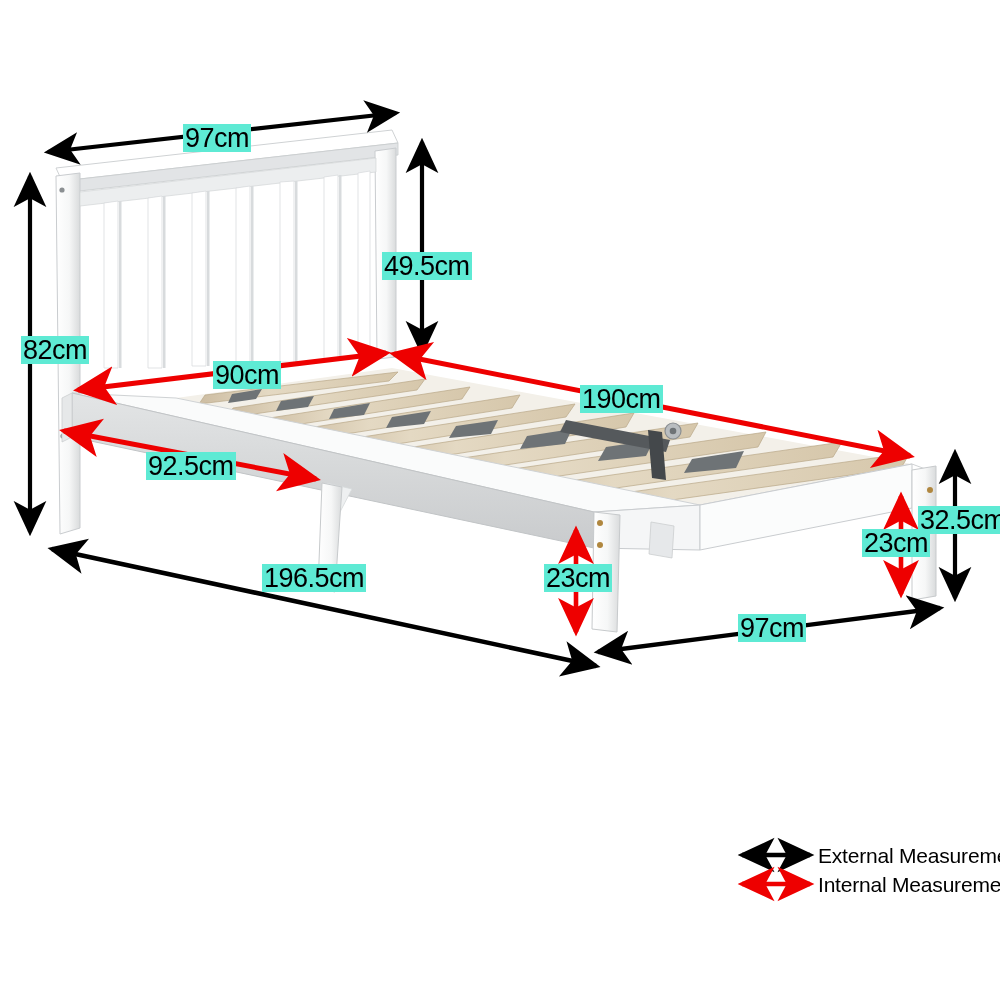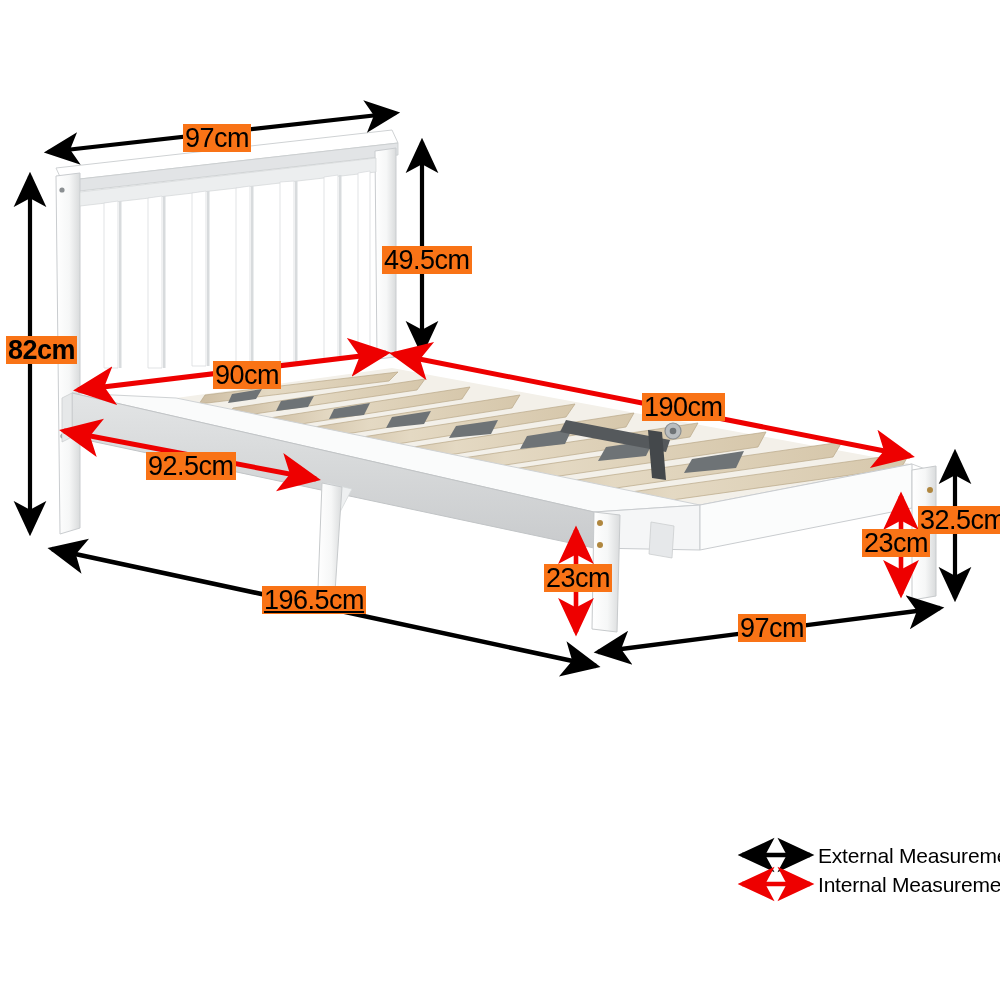--- a/index.html
+++ b/index.html
@@ -22,21 +22,21 @@
   }
   #diagram {
     position: absolute;
     top: 0;
     left: 0;
     width: 1000px;
     height: 1000px;
   }
   .dim-label {
     position: absolute;
-    background: #f97316;
+    background: #5eead4;
     color: #000000;
     font-family: "Liberation Sans", sans-serif;
     font-size: 27px;
     line-height: 1.05;
     white-space: nowrap;
     padding: 0 2px;
     letter-spacing: -0.5px;
   }
   .legend-label {
     position: absolute;
@@ -213,31 +213,31 @@
 
       <line x1="598" y1="652" x2="940" y2="608" stroke="#000000" stroke-width="4.4" marker-start="url(#ahBlackStart)" marker-end="url(#ahBlack)"></line>
 
       <line x1="742" y1="855" x2="810" y2="855" stroke="#000000" stroke-width="4.4" marker-start="url(#ahBlackStart)" marker-end="url(#ahBlack)"></line>
       <line x1="742" y1="884" x2="810" y2="884" stroke="#ee0000" stroke-width="4.4" marker-start="url(#ahRedStart)" marker-end="url(#ahRed)"></line>
     </g>
   </svg>
 
   <div class="dim-label" style="left:183px; top:124px;">97cm</div>
 
-  <div class="dim-label" style="left:382px; top:246px;">49.5cm</div>
-
-  <div class="dim-label" style="left:6px; top:336px;font-weight:bold;">82cm</div>
+  <div class="dim-label" style="left:382px; top:252px;">49.5cm</div>
+
+  <div class="dim-label" style="left:21px; top:336px;">82cm</div>
 
   <div class="dim-label" style="left:213px; top:361px;">90cm</div>
 
   <div class="dim-label" style="left:146px; top:452px;">92.5cm</div>
 
-  <div class="dim-label" style="left:642px; top:385px;margin-top:8px;">190cm</div>
-
-  <div class="dim-label" style="left:262px; top:586px;text-decoration:underline;">196.5cm</div>
+  <div class="dim-label" style="left:580px; top:385px;">190cm</div>
+
+  <div class="dim-label" style="left:262px; top:564px;">196.5cm</div>
 
   <div class="dim-label" style="left:544px; top:564px;">23cm</div>
 
   <div class="dim-label" style="left:862px; top:529px;">23cm</div>
 
   <div class="dim-label" style="left:918px; top:506px;">32.5cm</div>
 
   <div class="dim-label" style="left:738px; top:614px;">97cm</div>
 
   <div class="legend-label" style="left:818px; top:844px;">External Measurements</div>

